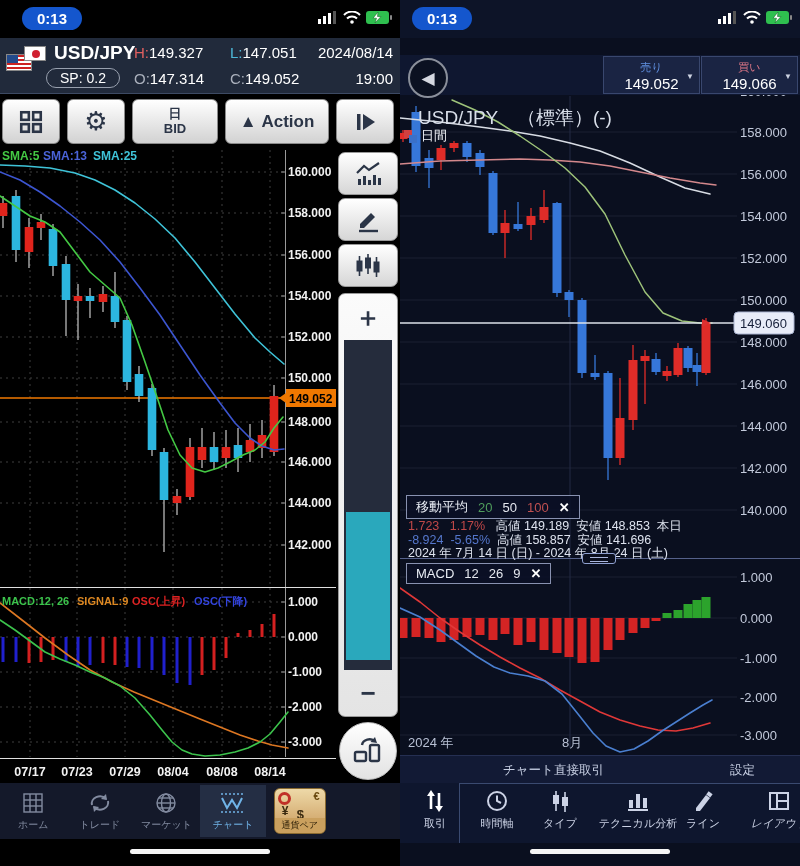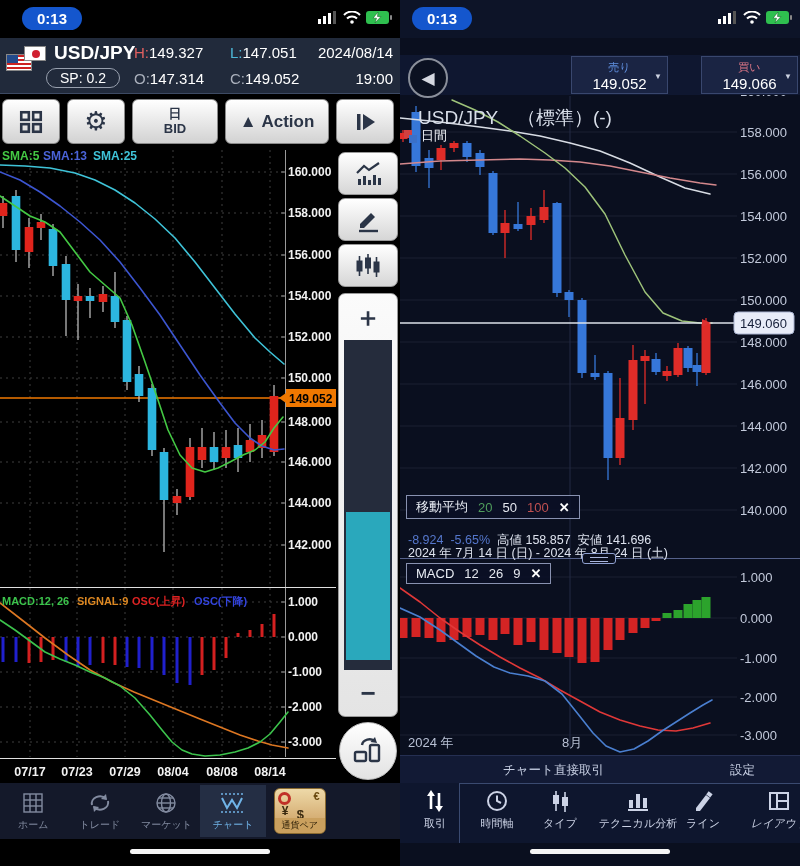--- a/index.html
+++ b/index.html
@@ -60,21 +60,21 @@
   .ct-yen { position:absolute; left:7px; top:15px; color:#3a2a10; font-size:12px; font-weight:bold; }
   .ct-usd { position:absolute; left:22px; top:18px; color:#3a2a10; font-size:13px; font-weight:bold; }
   .ct-band { position:absolute; left:0; right:0; bottom:0; height:15px; background:#caa05e; color:#2e2008; font-size:9px; text-align:center; line-height:15px; }
 
   .home-indicator { position:absolute; top:849px; left:130px; width:140px; height:5px; border-radius:3px; background:#f5f5f5; }
 
   
   .r-header { position:absolute; top:55px; left:0; right:0; height:40px; background:#0f1730; }
   .back-btn { position:absolute; left:8px; top:58px; width:40px; height:40px; border-radius:50%; border:2px solid #8a8f9a; background:rgba(10,12,22,0.55); color:#d5d8e0; display:flex; align-items:center; justify-content:center; font-size:17px; z-index:5; }
   .price-btns { position:absolute; right:2px; top:56px; display:flex; gap:1px; z-index:5; }
-  .pb { width:97px; height:38px; background:#1a2443; border:1px solid #39476e; position:relative; text-align:center;margin-left:32px; }
+  .pb { width:97px; height:38px; background:#1a2443; border:1px solid #39476e; position:relative; text-align:center; }
   .pb-lab { display:block; font-size:11px; margin-top:2px; }
   .pb-lab.sell { color:#6090e0; } .pb-lab.buy { color:#e07888; }
   .pb-val { display:block; color:#fff; font-size:15px; }
   .pb-caret { position:absolute; right:5px; top:15px; color:#cdd3e2; font-size:8px; }
 
   
   .r-symbol { position:absolute; left:18px; top:105px; color:#d8dee9; font-size:19px; z-index:4; }
   .r-timeframe { position:absolute; left:4px; top:127px; display:flex; align-items:center; gap:4px; color:#eef1f6; font-size:13px; z-index:4; }
   .tf-icon { width:13px; height:13px; position:relative; }
   .tf-icon i { position:absolute; width:8px; height:8px; display:block; }
@@ -611,20 +611,23 @@
       <span>日間</span>
     </div>
 
     <div class="badge ma-badge">
       <span>移動平均</span>
       <span class="num-g">20</span>
       <span class="num-w">50</span>
       <span class="num-r">100</span>
       <span class="x">✕</span>
     </div>
+    <div class="info-line" style="top:518px;">
+      <span class="i-red">1.723</span>&nbsp;&nbsp;&nbsp;<span class="i-red">1.17%</span>&nbsp;&nbsp;&nbsp;<span>高値</span> <span>149.189</span>&nbsp;&nbsp;<span>安値</span> <span>148.853</span>&nbsp;&nbsp;<span>本日</span>
+    </div>
     <div class="info-line" style="top:532px;">
       <span class="i-blue">-8.924</span>&nbsp;&nbsp;<span class="i-blue">-5.65%</span>&nbsp;&nbsp;<span>高値</span> <span>158.857</span>&nbsp;&nbsp;<span>安値</span> <span>141.696</span>
     </div>
     <div class="info-line" style="top:545px;">2024 年 7月 14 日 (日) - 2024 年 8月 24 日 (土)</div>
 
     <div class="r-divider"></div>
     <div class="r-handle"></div>
 
     <div class="badge macd-badge">
       <span>MACD</span>

